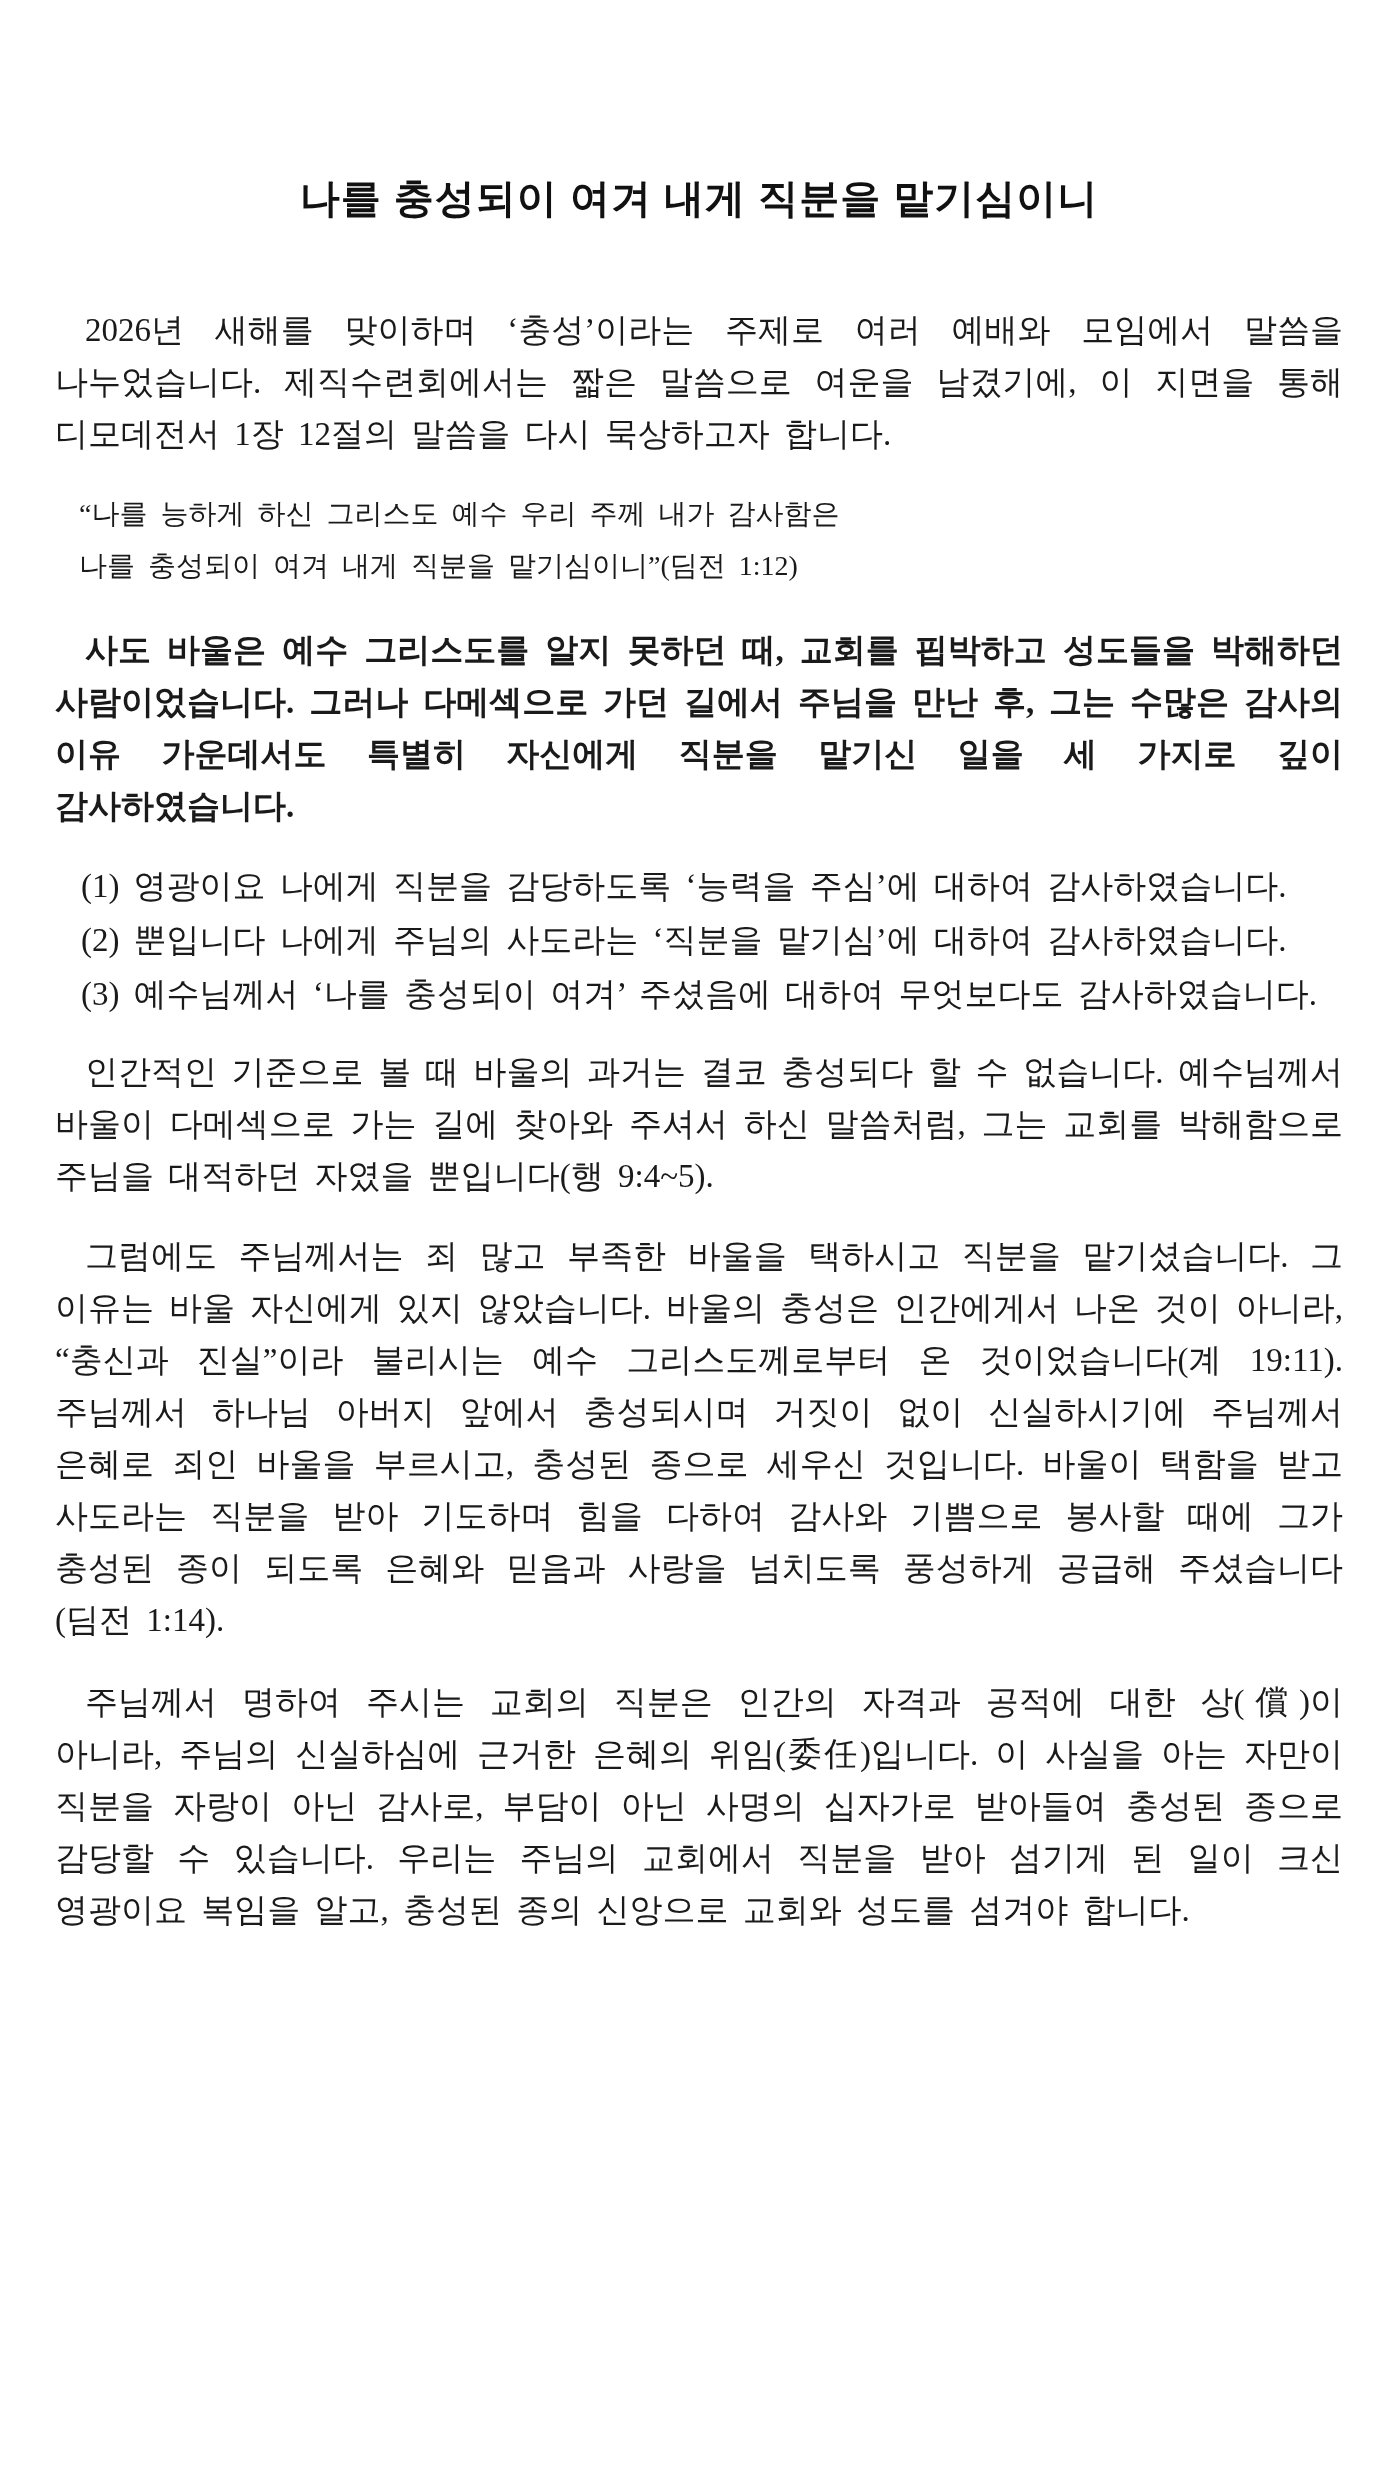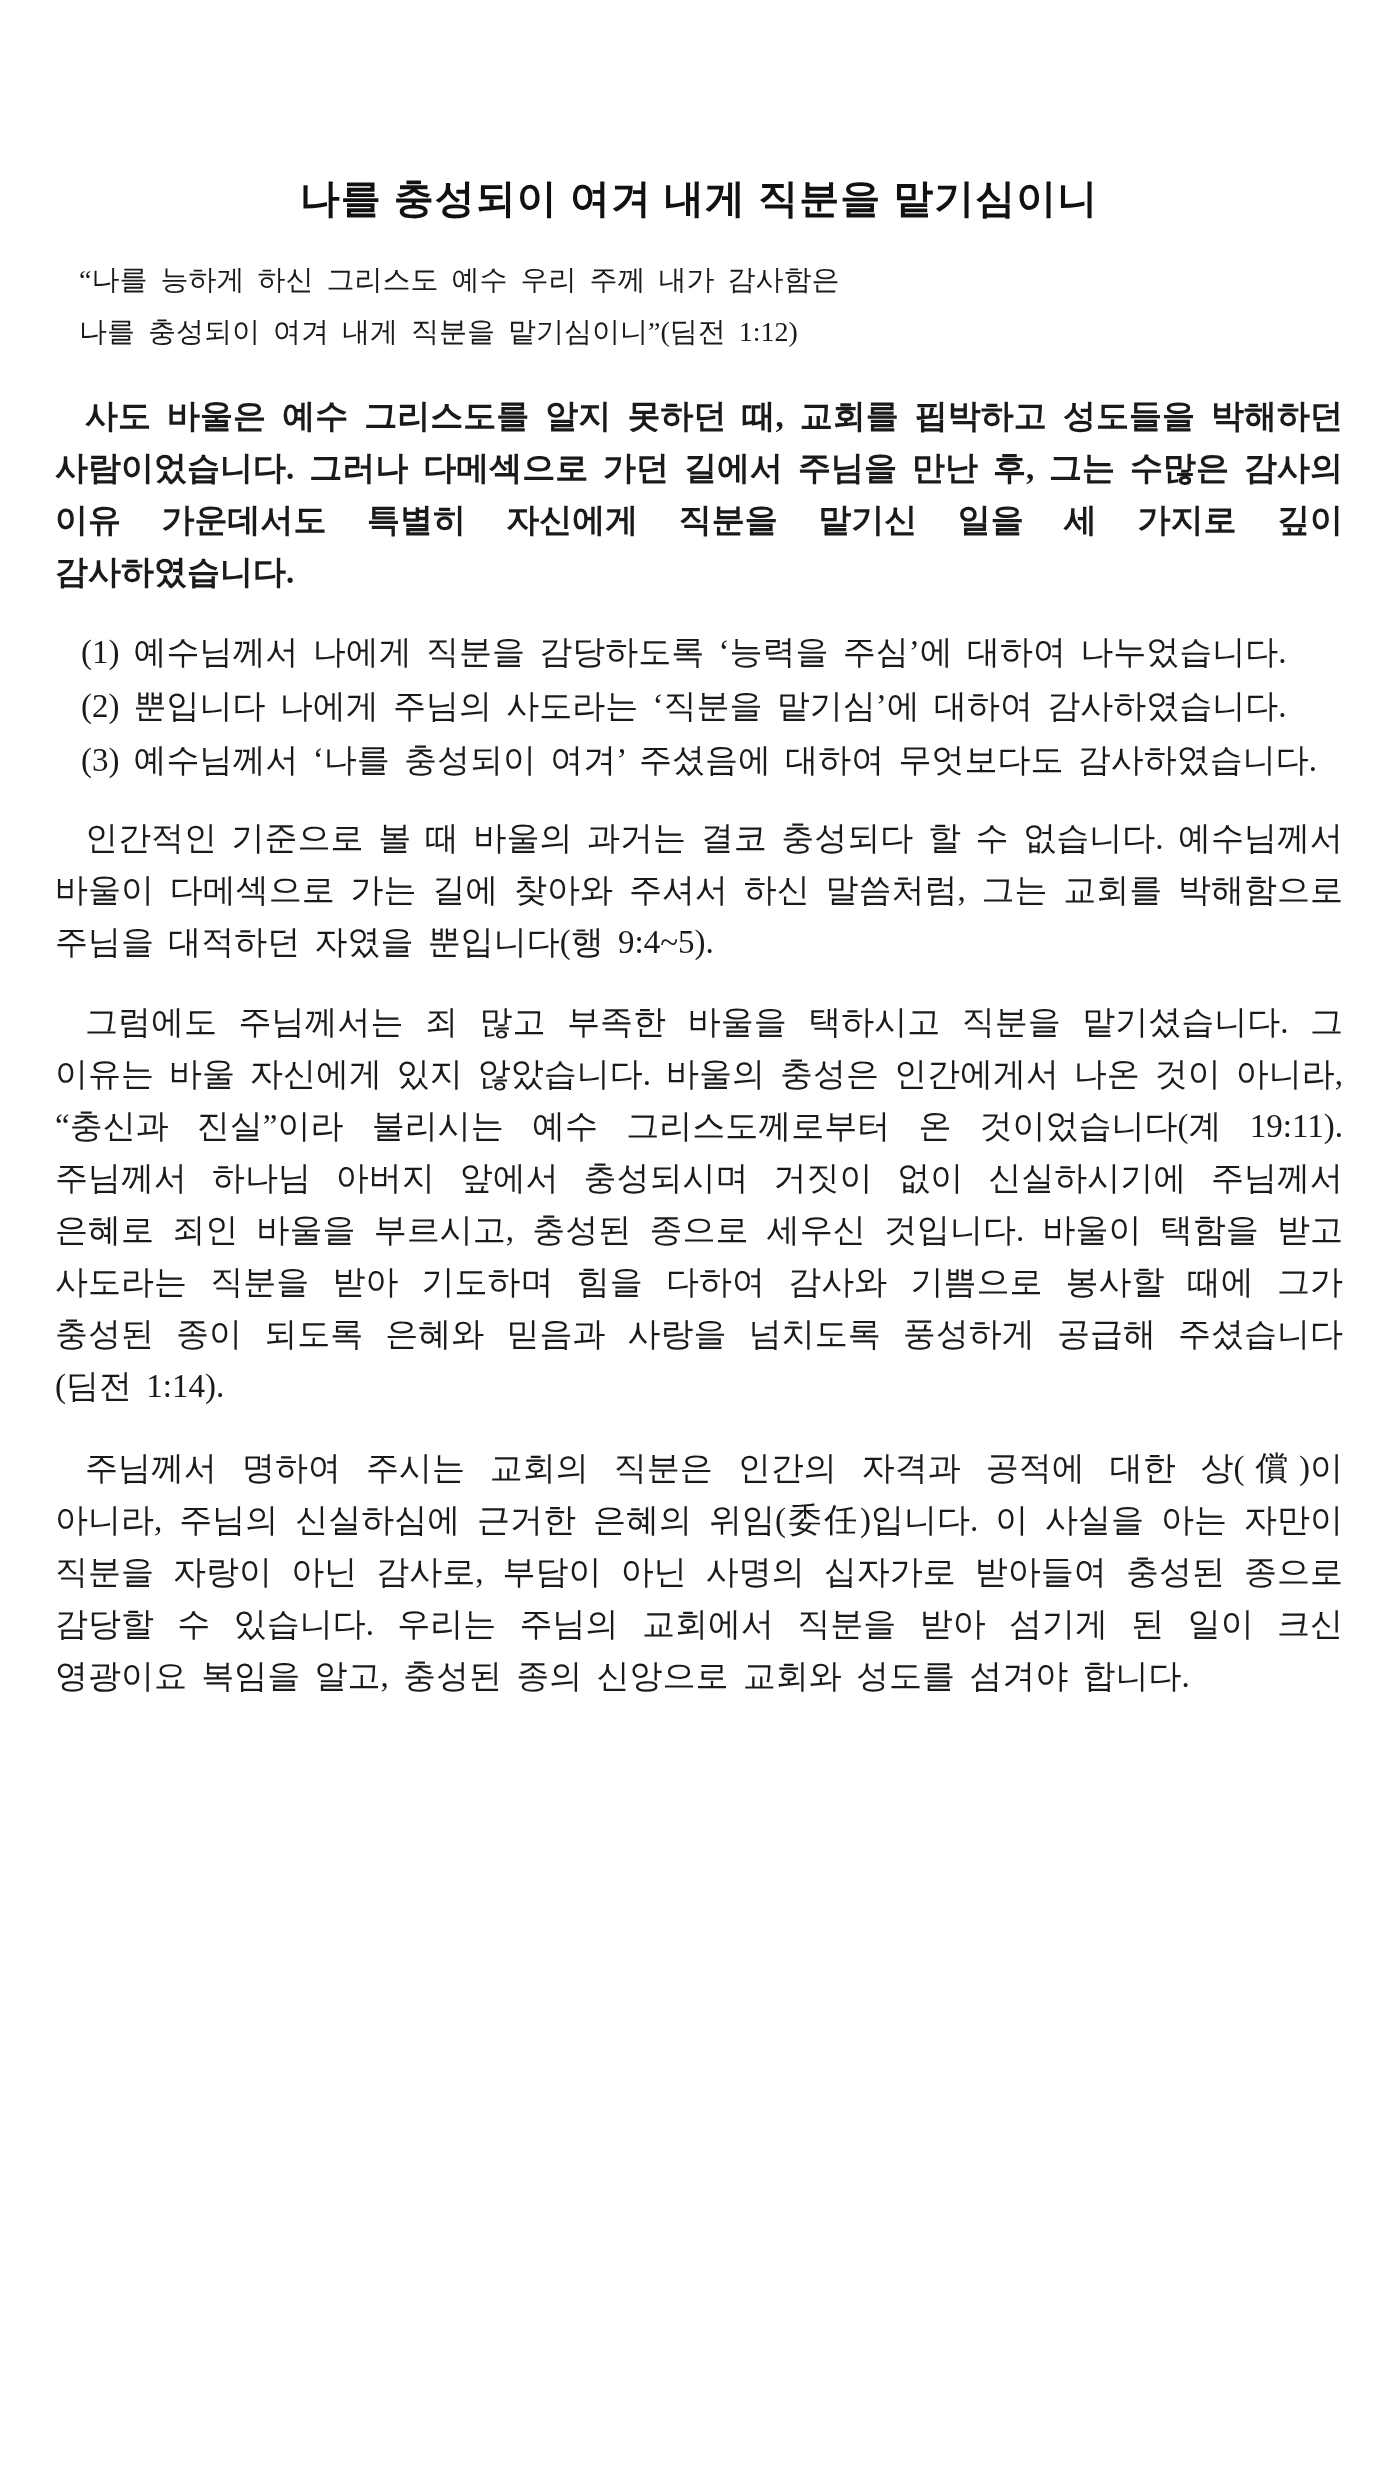--- a/index.html
+++ b/index.html
@@ -73,32 +73,33 @@
   .para-grace        { margin-top: 28px; }
   .para-closing      { margin-top: 30px; }
 </style>
 </head>
 <body>
 
 <div class="page">
 
   <h1 class="doc-title">나를 충성되이 여겨 내게 직분을 맡기심이니</h1>
 
+  <p class="body-para para-intro">2026년 새해를 맞이하며 ‘충성’이라는 주제로 여러 예배와 모임에서 말씀을 나누었습니다. 제직수련회에서는 짧은 말씀으로 여운을 남겼기에, 이 지면을 통해 디모데전서 1장 12절의 말씀을 다시 묵상하고자 합니다.</p>
 
   <div class="quote-block">
     <div>“나를 능하게 하신 그리스도 예수 우리 주께 내가 감사함은</div>
     <div>나를 충성되이 여겨 내게 직분을 맡기심이니”(딤전 1:12)</div>
   </div>
 
   <p class="body-para para-paul">사도 바울은 예수 그리스도를 알지 못하던 때, 교회를 핍박하고 성도들을 박해하던 사람이었습니다. 그러나 다메섹으로 가던 길에서 주님을 만난 후, 그는 수많은 감사의 이유 가운데서도 특별히 자신에게 직분을 맡기신 일을 세 가지로 깊이 감사하였습니다.</p>
 
   <div class="gratitude-list">
     <div class="list-item">
       <span class="list-marker">(1)</span>
-      <span class="list-text">예수님께서 나에게 직분을 감당하도록 ‘능력을 주심’에 대하여 나누었습니다.</span>
+      <span class="list-text">영광이요 나에게 직분을 감당하도록 ‘능력을 주심’에 대하여 감사하였습니다.</span>
     </div>
     <div class="list-item">
       <span class="list-marker">(2)</span>
       <span class="list-text">뿐입니다 나에게 주님의 사도라는 ‘직분을 맡기심’에 대하여 감사하였습니다.</span>
     </div>
     <div class="list-item">
       <span class="list-marker">(3)</span>
       <span class="list-text">예수님께서 ‘나를 충성되이 여겨’ 주셨음에 대하여 무엇보다도 감사하였습니다.</span>
     </div>
   </div>

